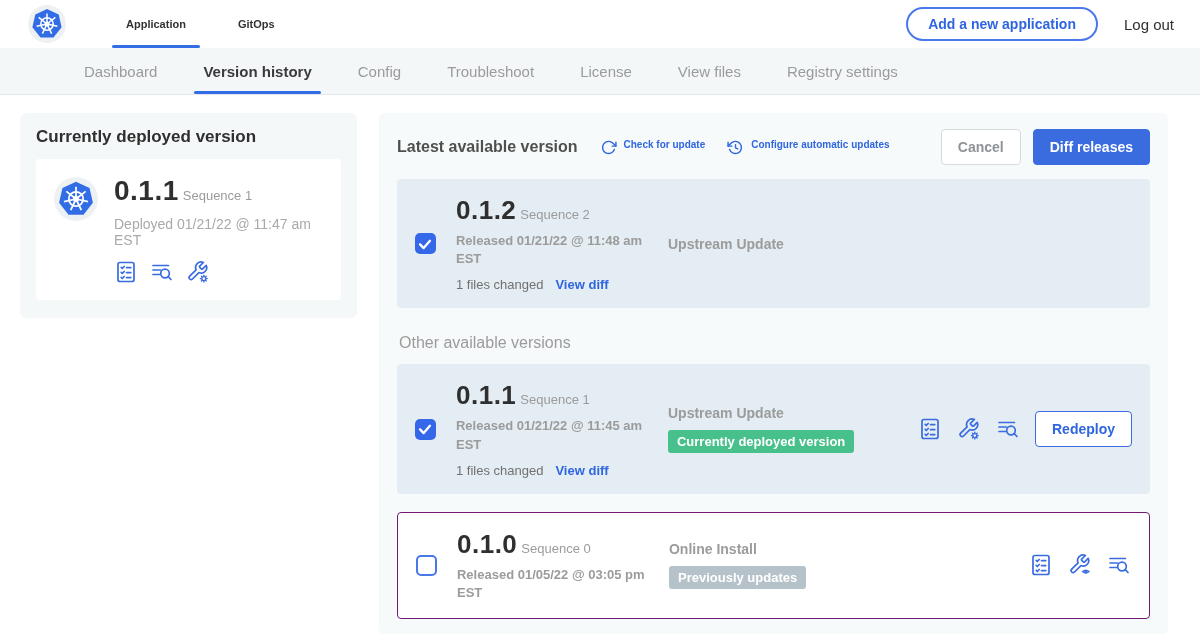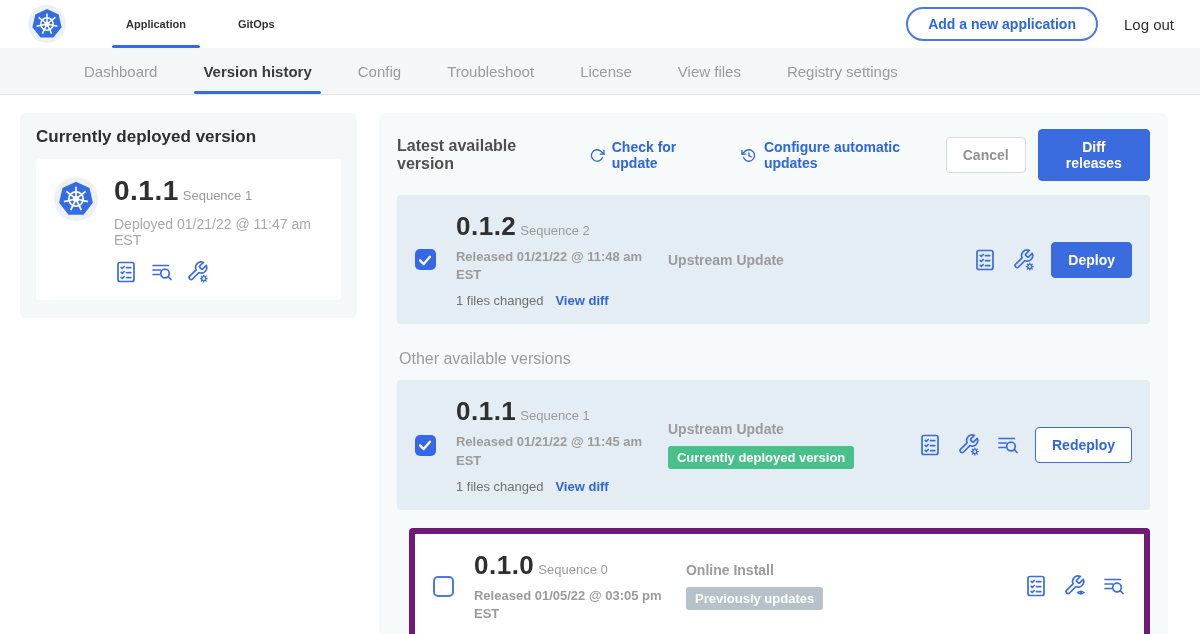--- a/index.html
+++ b/index.html
@@ -39,33 +39,33 @@
   .ver-big { font-size:28px; font-weight:700; color:#2f2f2f; letter-spacing:.5px; }
   .seq { font-size:13px; color:#9b9b9b; }
   .deployed-at { font-size:14px; color:#a9a9a9; margin-top:9px; }
   .icon-row { display:flex; align-items:center; gap:12px; margin-top:12px; }
   .act-icon { width:24px; height:24px; color:#3a6ce0; cursor:pointer; display:block; }
 
   
   .panel { flex:1; background:#f7fafa; border-radius:6px; padding:16px 18px 16px; }
   .panel-head { display:flex; align-items:center; margin-bottom:14px; }
   .panel-title { font-size:16px; font-weight:700; color:#4f4f4f; }
-  .head-link { display:flex; align-items:center; gap:7px; margin-left:22px;
-    color:#2f66e0; font-size:14px; font-weight:700; cursor:pointer; }
+  .head-link { display:flex; align-items:flex-start; gap:7px; margin-left:22px;
+    color:#2f66e0; font-size:10px; font-weight:700; cursor:pointer; }
   .head-link svg { width:17px; height:17px; display:block; }
   .head-spacer { flex:1; }
   .btn { font-family:"Liberation Sans", sans-serif; font-size:14px; font-weight:700;
     border-radius:4px; padding:9px 16px; cursor:pointer; }
   .btn-cancel { background:#fff; border:1px solid #d6dbde; color:#8d9398; margin-right:12px; }
   .btn-primary { background:#3a6ce0; border:1px solid #3a6ce0; color:#fff; }
   .btn-outline { background:#fff; border:1px solid #3a6ce0; color:#2f66e0; }
 
   .version-row { display:flex; align-items:center; border-radius:4px; padding:16px 18px; }
   .row-selected { background:#e4edf3; }
-  .row-plain { background:#fff; border:6px solid #701a75;margin-left:12px; }
+  .row-plain { background:#fff; border:1px solid #701a75; }
   .row1 { min-height:122px; }
   .row2 { min-height:128px; }
   .row3 { min-height:94px; }
 
   .checkbox { width:21px; height:21px; border-radius:5px; flex:0 0 auto; cursor:pointer; }
   .checkbox.checked { background:#3468e8; display:flex; align-items:center; justify-content:center; }
   .checkbox.unchecked { background:#fff; border:2px solid #4a78ea; }
 
   .row-left { margin-left:20px; width:212px; }
   .row-ver { font-size:26px; font-weight:700; color:#2f2f2f; letter-spacing:.5px; }
@@ -266,30 +266,20 @@
         </div>
         <div class="released">Released 01/21/22 @ 11:48 am EST</div>
         <div class="files-line">
           <span class="files-changed">1 files changed</span>
           <span class="view-diff">View diff</span>
         </div>
       </div>
       <div class="row-mid">
         <span class="source">Upstream Update</span>
       </div>
-      <div class="row-right">
-        <svg class="act-icon" viewBox="0 0 24 24">
-            <use href="#i-checklist"></use>
-          </svg>
-        <svg class="act-icon" viewBox="0 0 24 24">
-            <use href="#i-wrench"></use>
-            <use href="#i-gear-small"></use>
-          </svg>
-        <button class="btn btn-primary">Deploy</button>
-      </div>
     </div>
 
     <div class="other-head">Other available versions</div>
 
     <div class="version-row row-selected row2">
       <div class="checkbox checked">
         <svg width="18" height="18" viewBox="0 0 20 20">
             <use href="#i-check"></use>
           </svg>
       </div>

